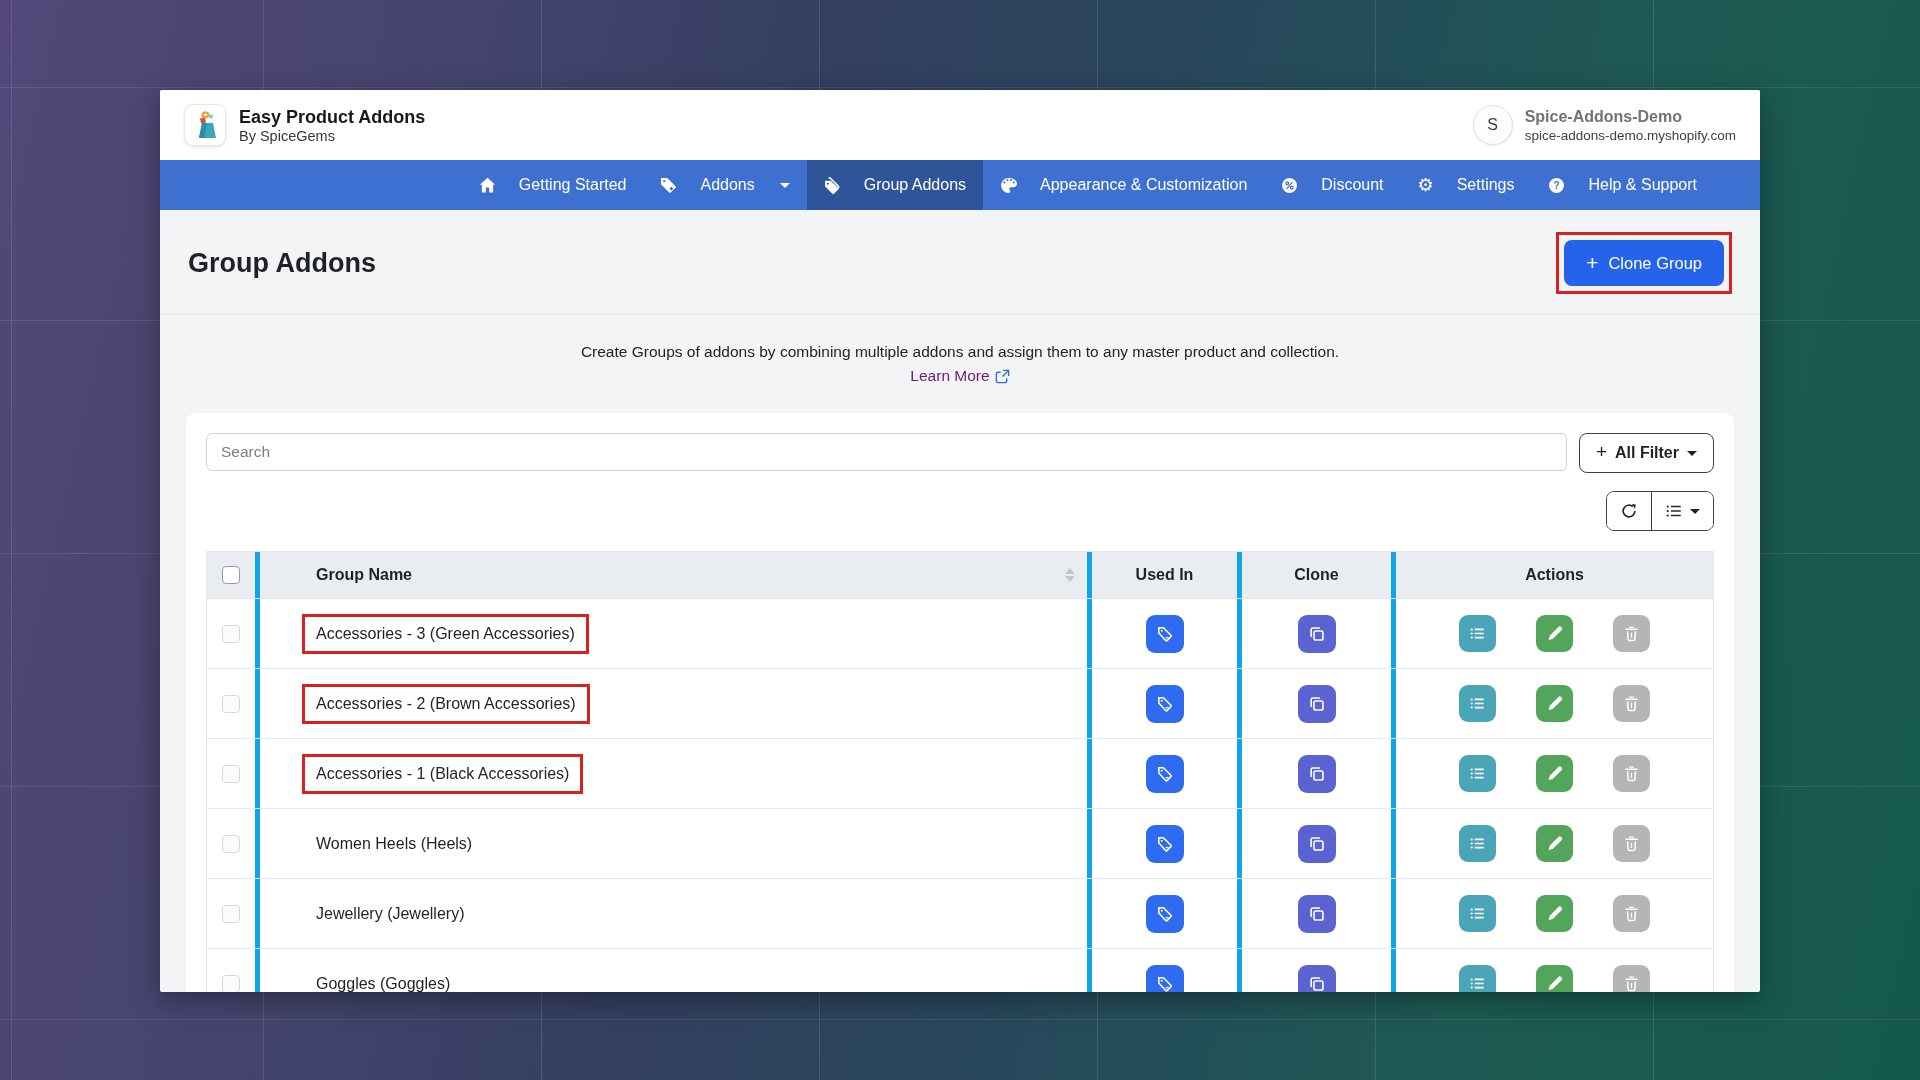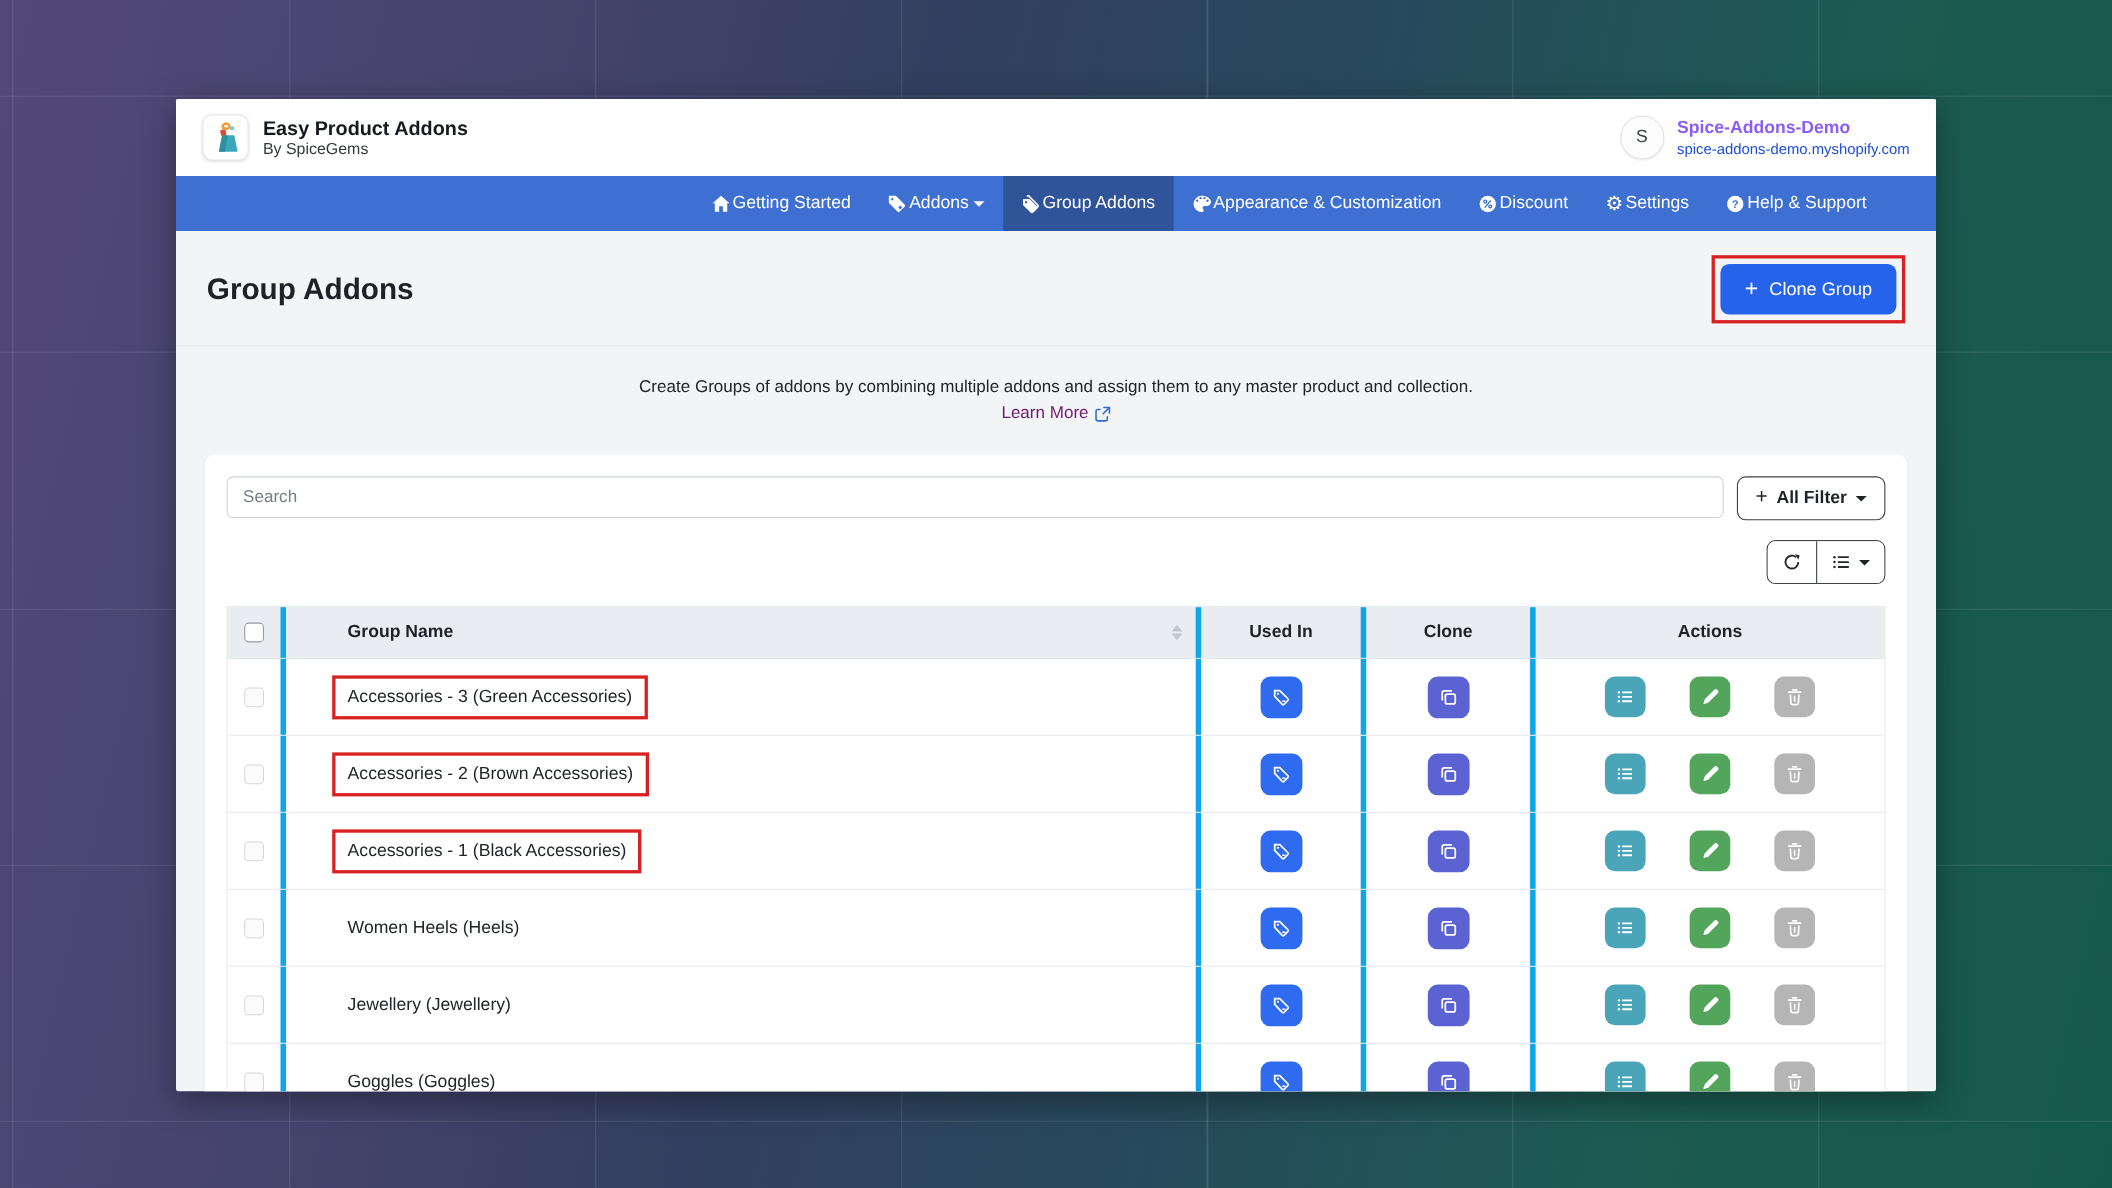--- a/index.html
+++ b/index.html
@@ -23,27 +23,27 @@
     justify-content:space-between; padding:0 24px; }
   .hleft { display:flex; align-items:center; gap:13px; }
   .logo { width:42px; height:42px; background:#fff; border:1px solid #e8e8e8; border-radius:9px;
     box-shadow:0 1px 3px rgba(0,0,0,0.12); display:flex; align-items:center; justify-content:center; }
   .app-title { font-size:18px; font-weight:bold; color:#16191d; line-height:1.25; }
   .app-sub { font-size:14.5px; color:#33383d; }
   .hright { display:flex; align-items:center; gap:12px; }
   .avatar { width:40px; height:40px; border-radius:50%; background:#fdfdfd; border:1px solid #e2e2e2;
     display:flex; align-items:center; justify-content:center; font-size:16px; color:#3a3f44;
     box-shadow:0 1px 2px rgba(0,0,0,0.08); }
-  .store-name { font-size:16px; font-weight:bold; color:#8b5cf6; line-height:1.3; }
-  .store-domain { font-size:13.5px; color:#1d4ed8; }
+  .store-name { font-size:16px; font-weight:bold; color:#737373; line-height:1.3; }
+  .store-domain { font-size:13.5px; color:#404040; }
 
   
   .nav { height:50px; background:#3e70d1; display:flex; justify-content:flex-end;
     align-items:stretch; padding-right:46px; }
-  .nav-item { display:flex; align-items:center; gap:2px; padding:0 17px; color:#fff;
+  .nav-item { display:flex; align-items:center; gap:23px; padding:0 17px; color:#fff;
     font-size:16px; cursor:pointer; white-space:nowrap; }
   .nav-item.active { background:#30549a; }
   .nicon { display:flex; align-items:center; }
   .nicon svg { display:block; }
   .gear-glyph { font-size:18px; line-height:1; }
   .caret { width:0; height:0; border-left:5px solid transparent; border-right:5px solid transparent;
     border-top:5px solid #fff; margin-left:2px; }
 
   
   .title-row { display:flex; align-items:center; justify-content:space-between;

